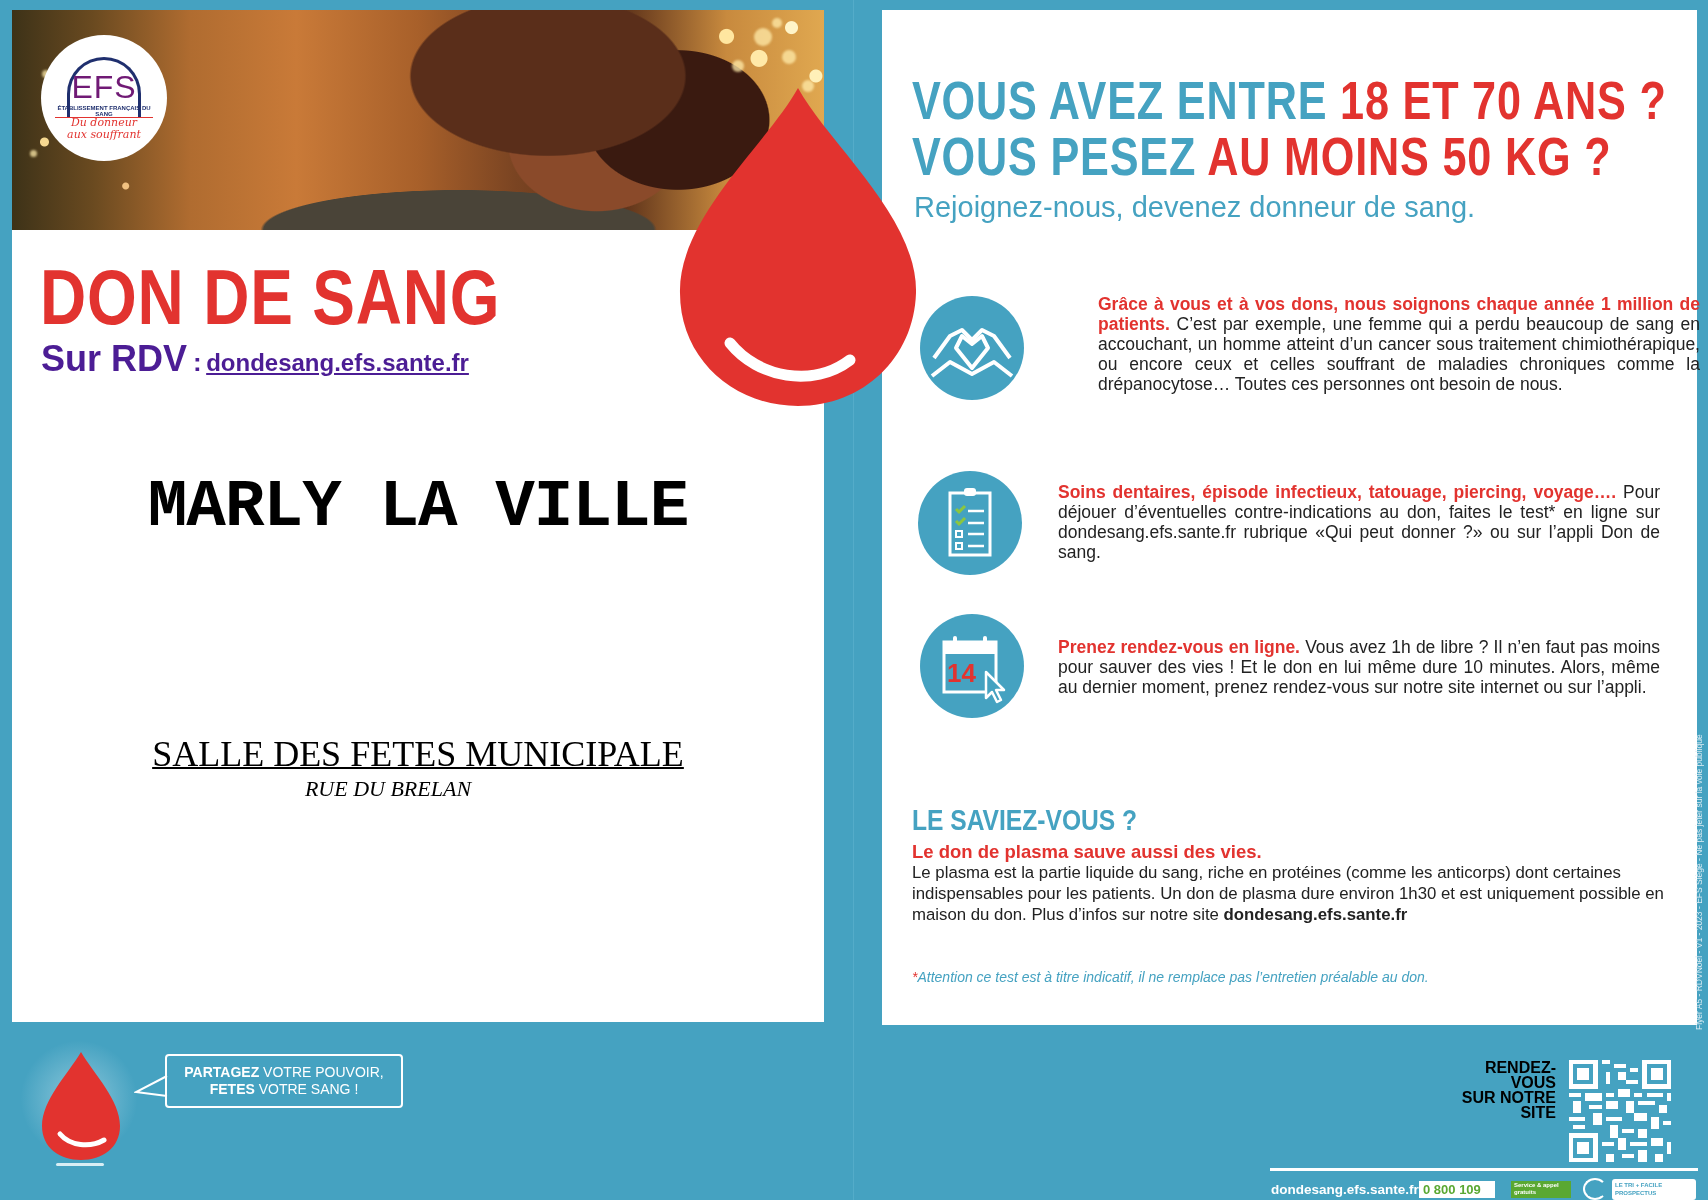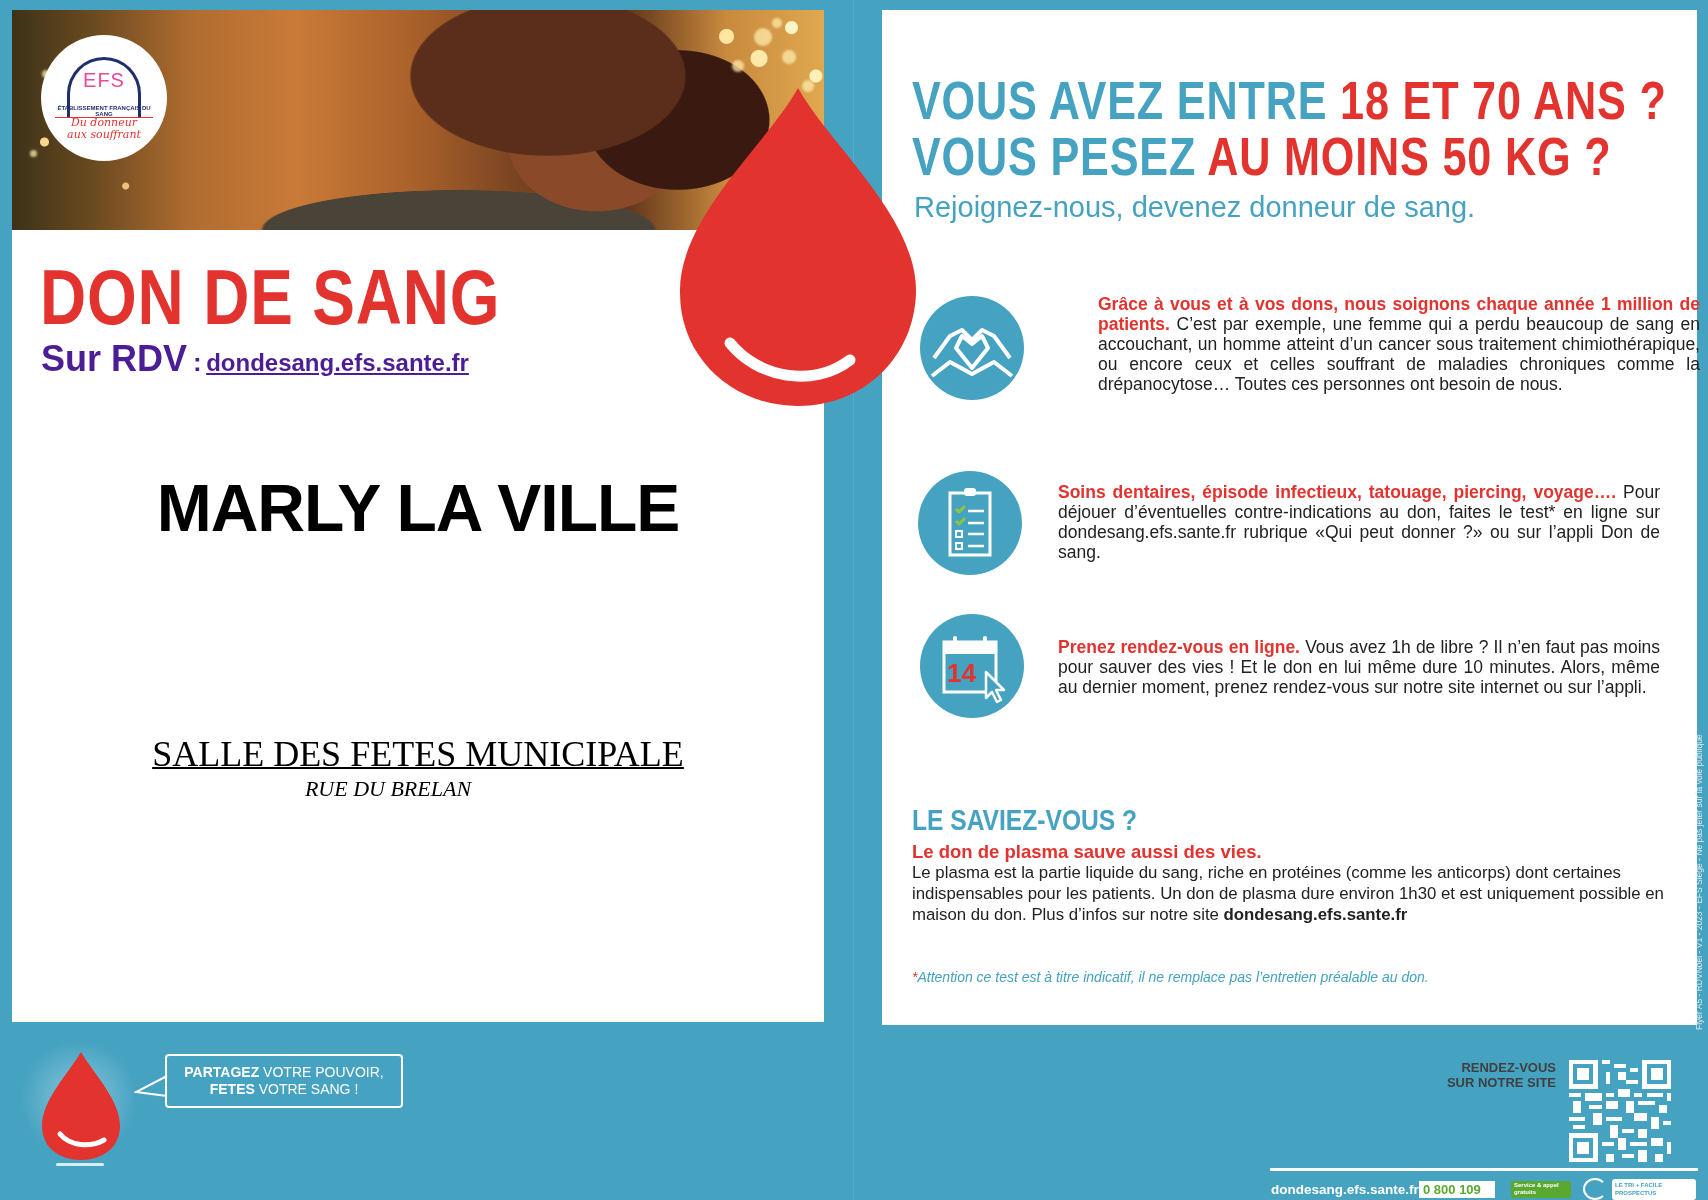--- a/index.html
+++ b/index.html
@@ -23,33 +23,33 @@
       radial-gradient(ellipse 28% 60% at 66% 30%, #5a2e1a 0 60%, transparent 61%),
       radial-gradient(ellipse 16% 45% at 82% 50%, #3a1a10 0 70%, transparent 71%),
       radial-gradient(ellipse 18% 52% at 72% 60%, #8a4a2a 0 60%, transparent 61%),
       radial-gradient(ellipse 40% 30% at 55% 100%, #4a4438 0 60%, transparent 61%),
       linear-gradient(90deg, #3d3218 0%, #6a4a20 10%, #b06c30 22%, #c97a38 35%, #a8602a 50%, #7a4422 62%, #5b3019 75%, #c88a3e 88%, #e0a850 100%);
   }
   .photo .bokeh { position: absolute; border-radius: 50%; background: rgba(255,235,170,.75); filter: blur(1px); }
 
   .logo { position: absolute; left: 41px; top: 35px; width: 126px; height: 126px; border-radius: 50%; background: #fff; text-align: center; }
   .logo .arc { position: absolute; left: 26px; top: 22px; width: 74px; height: 60px; border: 3px solid #1f2f6e; border-bottom: none; border-radius: 40px 40px 0 0; }
-  .logo .efs { position: absolute; left: 0; right: 0; top: 34px; font-size: 20px; color: #ec4899; letter-spacing: 1px; }
+  .logo .efs { position: absolute; left: 0; right: 0; top: 34px; font-size: 32px; color: #701a75; letter-spacing: 1px; }
   .logo .sub { position: absolute; left: 0; right: 0; top: 70px; font-size: 6px; font-weight: bold; color: #1f2f6e; border-bottom: 1px solid #e2332f; margin: 0 14px; }
   .logo .tag { position: absolute; left: 0; right: 0; top: 82px; font-family: "DejaVu Serif", serif; font-style: italic; font-size: 11px; line-height: 12px; color: #e2332f; }
 
   .big-drop { position: absolute; left: 678px; top: 88px; width: 240px; height: 320px; }
 
   .title-main { position: absolute; left: 40px; top: 252px; font-size: 78px; font-weight: bold; color: #e2332f; letter-spacing: 1px; transform: scaleX(.82); transform-origin: left; white-space: nowrap; }
   .rdv-line { position: absolute; left: 41px; top: 338px; white-space: nowrap; color: #4c1d95; }
   .rdv-line .rdv { font-size: 36px; font-weight: bold; }
   .rdv-line .colon { font-size: 26px; font-weight: bold; margin-left: 6px; }
   .rdv-line .link { font-size: 24px; font-weight: bold; text-decoration: underline; }
 
-  .town { position: absolute; left: 12px; width: 812px; top: 470px; text-align: center; font-family: Liberation Sans, sans-serif; font-size: 66px; font-weight: bold; color: #000; letter-spacing: -1px; }
+  .town { position: absolute; left: 12px; width: 812px; top: 470px; text-align: center; font-family: Liberation Mono, monospace; font-size: 66px; font-weight: bold; color: #000; letter-spacing: -1px; }
   .date { position: absolute; left: 12px; width: 812px; top: 592px; text-align: center; font-family: "Liberation Serif", serif; font-size: 42px; font-weight: bold; color: #ff0000; line-height: 46px; }
   .venue { position: absolute; left: 12px; width: 812px; top: 733px; text-align: center; font-family: "Liberation Serif", serif; font-size: 36px; color: #000; }
   .venue span { text-decoration: underline; text-decoration-thickness: 2px; }
   .street { position: absolute; left: 12px; width: 752px; top: 776px; text-align: center; font-family: "Liberation Serif", serif; font-style: italic; font-size: 22px; color: #000; }
 
   
   .h1 { position: absolute; left: 912px; top: 72px; font-size: 54px; font-weight: bold; line-height: 56px; white-space: nowrap; transform: scaleX(.8); transform-origin: left; letter-spacing: 1px; }
   .blue { color: #45a2c1; }
   .red { color: #e2332f; }
   .h1-sub { position: absolute; left: 914px; top: 191px; font-size: 29px; color: #45a2c1; white-space: nowrap; }
@@ -69,21 +69,21 @@
 
   
   .small-drop { position: absolute; left: 34px; top: 1048px; width: 94px; height: 116px; }
   .glow { position: absolute; left: 20px; top: 1040px; width: 118px; height: 118px; border-radius: 50%; background: radial-gradient(circle, rgba(200,230,240,.55) 0%, rgba(69,162,193,0) 70%); }
   .shadow-line { position: absolute; left: 56px; top: 1163px; width: 48px; height: 3px; border-radius: 2px; background: #d8eef5; }
   .bubble { position: absolute; left: 165px; top: 1054px; width: 238px; height: 54px; border: 2px solid #fff; border-radius: 4px; color: #fff; text-align: center; font-size: 14px; line-height: 17px; padding-top: 8px; }
   .bubble b { font-weight: bold; }
   .bubble-tail { position: absolute; left: 134px; top: 1072px; width: 34px; height: 30px; }
 
   
-  .rdv-site { position: absolute; left: 1440px; top: 1060px; width: 116px; text-align: right; font-size: 13px; font-weight: bold; color: #404040; line-height: 15px; }
+  .rdv-site { position: absolute; left: 1440px; top: 1060px; width: 116px; text-align: right; font-size: 16px; font-weight: bold; color: #000000; line-height: 15px; }
   .qr { position: absolute; left: 1569px; top: 1060px; width: 102px; height: 102px; }
   .footer-line { position: absolute; left: 1270px; top: 1168px; width: 428px; height: 3px; background: #fff; }
   .footer-url { position: absolute; left: 1271px; top: 1182px; font-size: 13.5px; font-weight: bold; color: #fff; }
   .phone { position: absolute; left: 1419px; top: 1181px; width: 76px; height: 17px; background: #fff; color: #5aa832; font-size: 13px; font-weight: bold; padding-left: 4px; line-height: 17px; }
   .phone-tag { position: absolute; left: 1511px; top: 1181px; width: 60px; height: 17px; background: #5aa832; color: #fff; font-size: 6px; line-height: 7px; padding: 1px 3px; font-weight: bold; }
   .recycle { position: absolute; left: 1583px; top: 1178px; width: 24px; height: 22px; border: 2px solid #fff; border-radius: 50%; border-right-color: transparent; }
   .tri { position: absolute; left: 1612px; top: 1179px; width: 84px; height: 21px; background: #fff; border-radius: 3px; color: #45a2c1; font-size: 6px; line-height: 8px; font-weight: bold; padding: 2px 3px; }
 </style>
 </head>
 <body>

